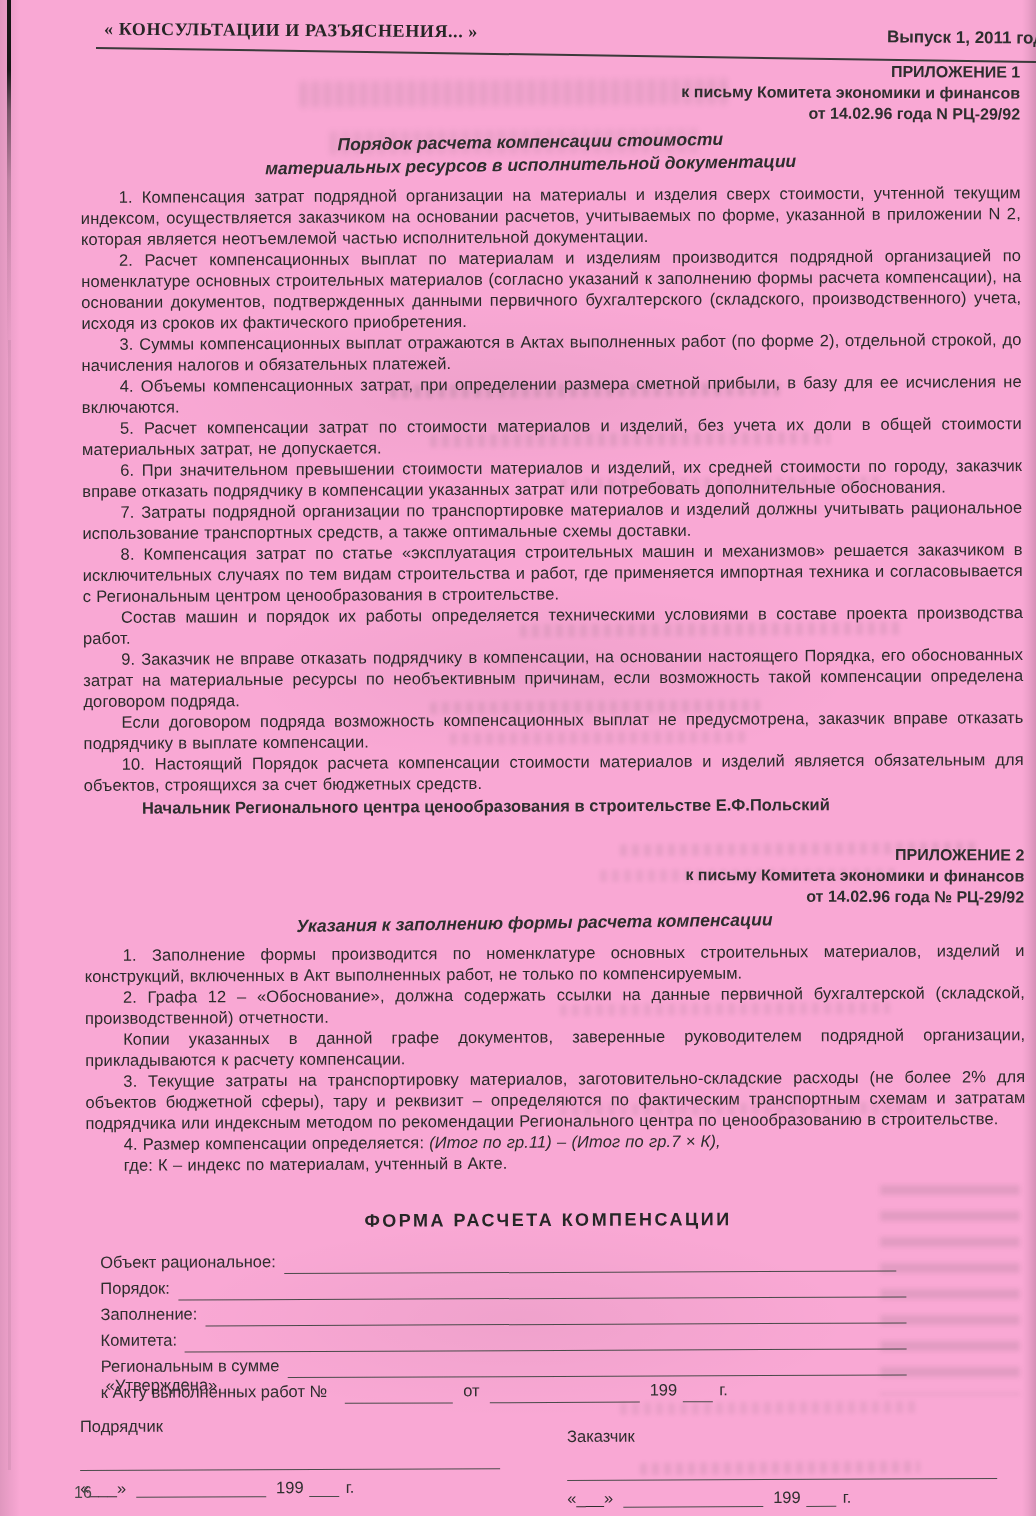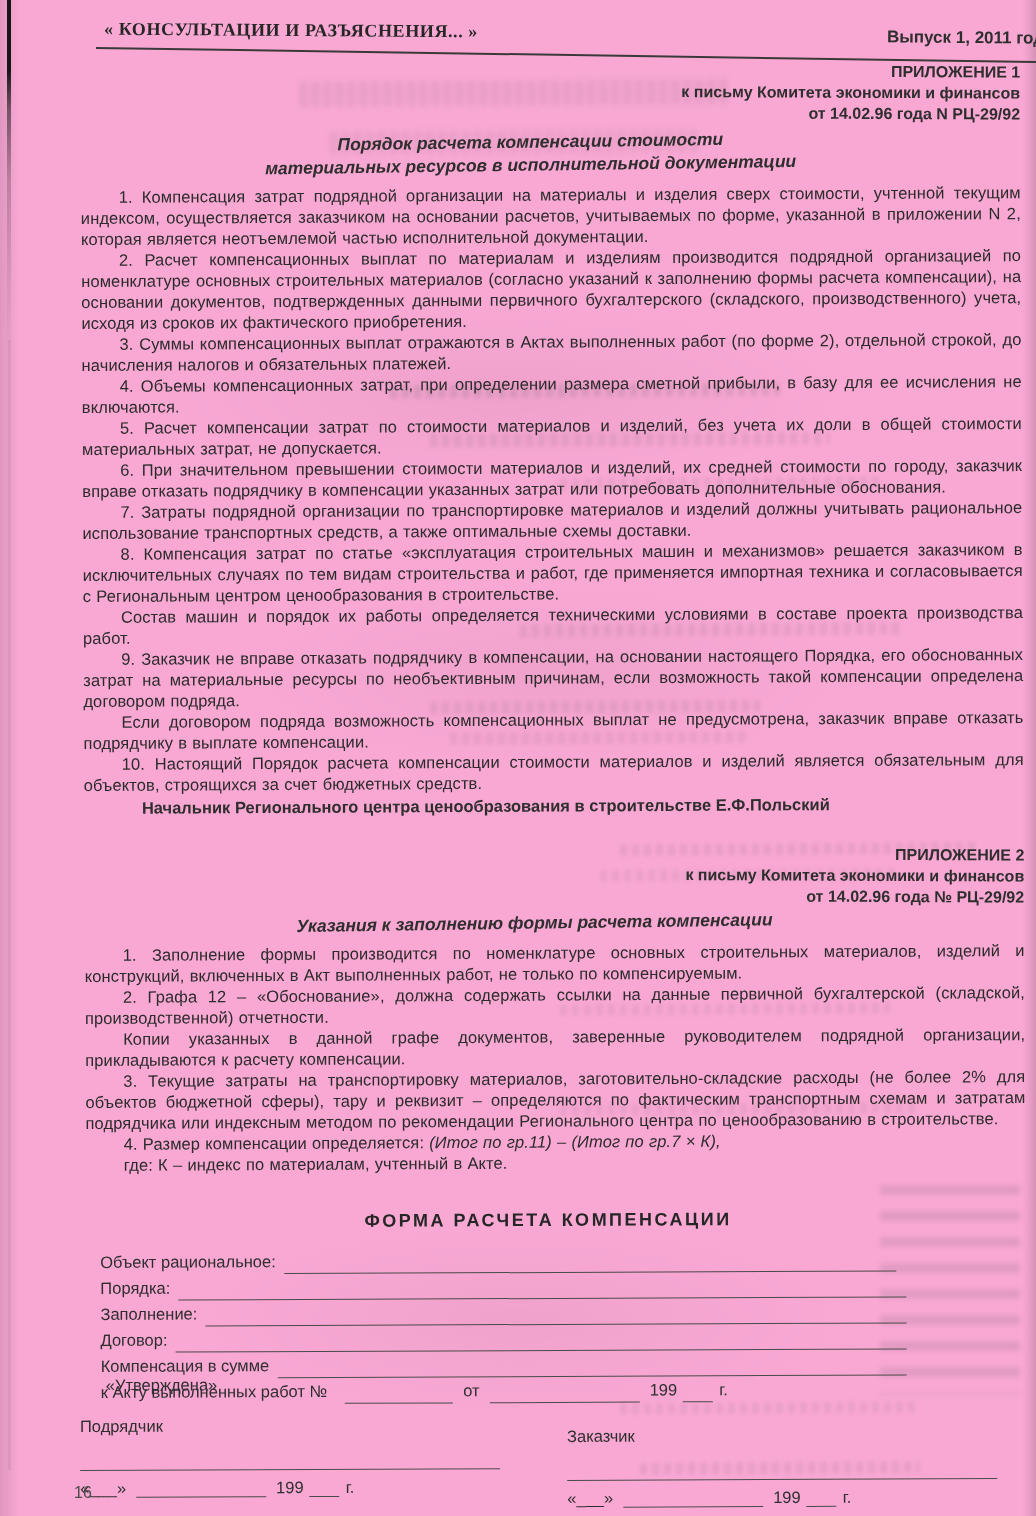--- a/index.html
+++ b/index.html
@@ -145,33 +145,33 @@
   </div>
 
   <div class="form">
     <div class="form-title">ФОРМА РАСЧЕТА КОМПЕНСАЦИИ</div>
 
     <div class="frow">
       <span class="lbl">Объект рациональное:</span>
       <span class="blank grow"></span>
     </div>
     <div class="frow">
-      <span class="lbl">Порядка:</span>
+      <span class="lbl">Порядок:</span>
       <span class="blank grow2"></span>
     </div>
     <div class="frow">
       <span class="lbl">Заполнение:</span>
       <span class="blank grow2"></span>
     </div>
     <div class="frow">
-      <span class="lbl">Договор:</span>
-      <span class="blank grow2"></span>
-    </div>
-    <div class="frow">
-      <span class="lbl">Компенсация в сумме</span>
+      <span class="lbl">Комитета:</span>
+      <span class="blank grow2"></span>
+    </div>
+    <div class="frow">
+      <span class="lbl">Региональным в сумме</span>
       <span class="blank grow2"></span>
     </div>
     <div class="frow">
       <span class="lbl">к Акту выполненных работ №</span>
       <span class="blank b-sm"></span>
       <span>от</span>
       <span class="blank b-md"></span>
       <span>199</span>
       <span class="blank b-xs"></span>
       <span>г.</span>

